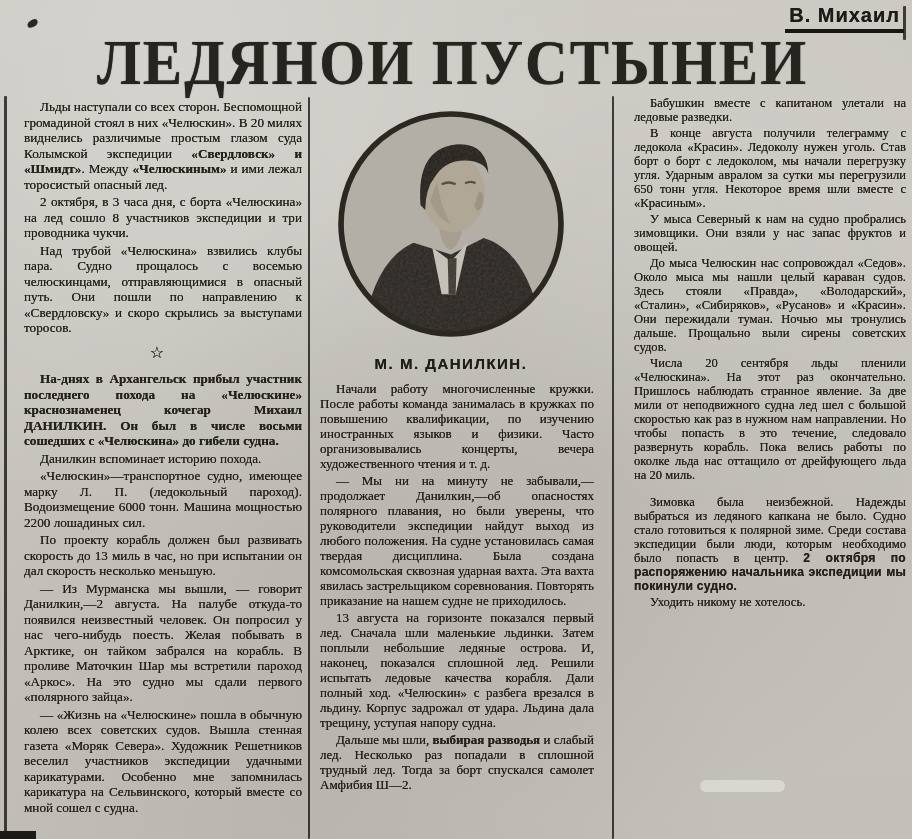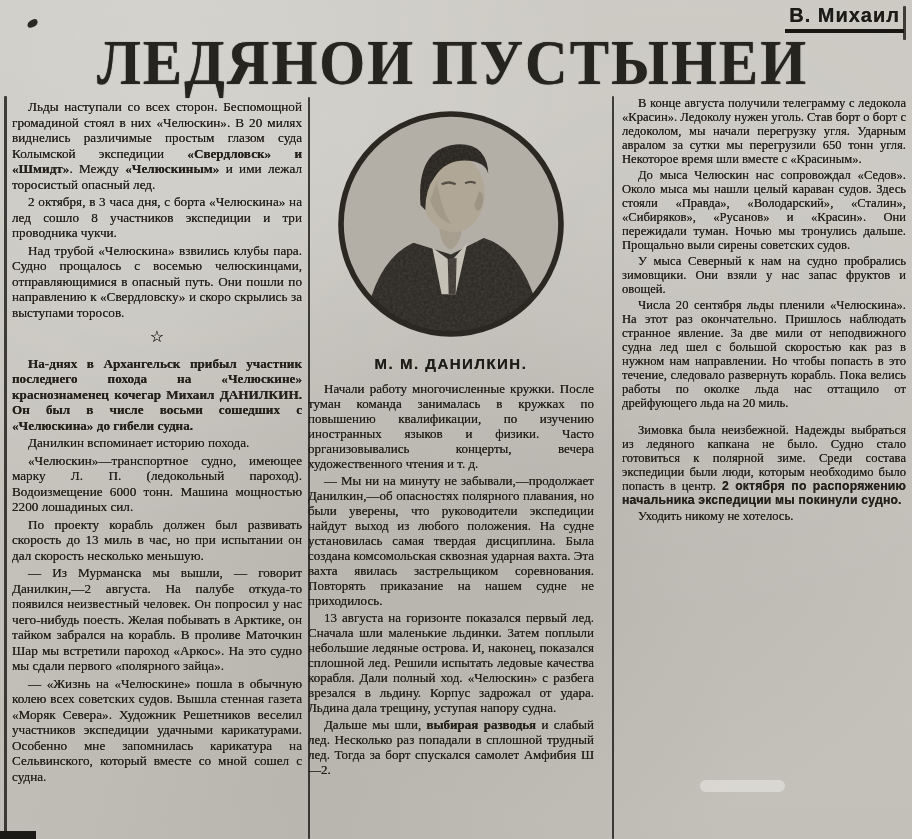--- a/index.html
+++ b/index.html
@@ -23,21 +23,21 @@
     text-shadow:0 0 .6px rgba(25,24,20,.8);
   }
   .headline{
     position:absolute; top:26px; left:95px; width:715px;
     text-align:center; font-size:59px; font-weight:600;
     letter-spacing:2px; color:#26241f; white-space:nowrap;
     transform:scaleY(1.08); transform-origin:top;
     text-shadow:0 0 1px rgba(35,33,28,.75);
   }
   .col{position:absolute; overflow:hidden;}
-  .col p{margin:0 0 2px 0; text-indent:16px; text-align:justify;
+  .col p{margin:0 0 2px 12px; text-indent:16px; text-align:justify;
          text-shadow:0 0 .5px rgba(30,28,24,.85);}
   #col-left  {left:12px;  top:99px; width:290px; height:733px;
               font-size:13.2px; line-height:15.5px;}
   #col-mid   {left:308px; top:97px; width:286px; height:742px;
               font-size:13px;   line-height:15px;}
   #col-right {left:622px; top:96px; width:284px; height:743px;
               font-size:12.6px; line-height:14px;}
   .col p.bold{font-weight:bold;}
   .col p.star{text-align:center; text-indent:0; font-size:16px;
               margin:9px 0 11px 0; letter-spacing:0;}
@@ -126,31 +126,32 @@
 
           <path d="M46,33 q3,-1.5 6,0" stroke="#4c463c" stroke-width="1" fill="none"></path>
           <path d="M56,32.6 q2.5,-1.2 4.5,0" stroke="#4c463c" stroke-width="1" fill="none"></path>
           <rect x="0" y="0" width="100" height="100" fill="transparent" filter="url(#grain)"></rect>
         </g>
         <circle cx="50" cy="50" r="47" fill="none" stroke="#2b2822" stroke-width="2.4"></circle>
       </svg>
       <figcaption>М. М. ДАНИЛКИН.</figcaption>
     </figure>
     <div>
-        <p>Начали работу многочисленные кружки. После туман команда занималась в кружках по повышению квалификации, по изучению иностранных языков и физики. Часто организовывались концерты, вечера художественного чтения и т. д.</p>
+        <p>Начали работу многочисленные кружки. После работы команда занималась в кружках по повышению квалификации, по изучению иностранных языков и физики. Часто организовывались концерты, вечера художественного чтения и т. д.</p>
         <p>— Мы ни на минуту не забывали,—продолжает Данилкин,—об опасностях полярного плавания, но были уверены, что руководители экспедиции найдут выход из любого положения. На судне установилась самая твердая дисциплина. Была создана комсомольская сквозная ударная вахта. Эта вахта явилась застрельщиком соревнования. Повторять приказание на нашем судне не приходилось.</p>
         <p>13 августа на горизонте показался первый лед. Сначала шли маленькие льдинки. Затем поплыли небольшие ледяные острова. И, наконец, показался сплошной лед. Решили испытать ледовые качества корабля. Дали полный ход. «Челюскин» с разбега врезался в льдину. Корпус задрожал от удара. Льдина дала трещину, уступая напору судна.</p>
         <p><span>Дальше мы шли, </span><span class="rb">выбирая разводья</span><span> и слабый лед. Несколько раз попадали в сплошной трудный лед. Тогда за борт спускался самолет Амфибия Ш—2.</span></p>
       </div>
   </div>
 
   <div class="col" id="col-right">
+      <p>Бабушкин вместе с капитаном улетали на ледовые разведки.</p>
       <p>В конце августа получили телеграмму с ледокола «Красин». Ледоколу нужен уголь. Став борт о борт с ледоколом, мы начали перегрузку угля. Ударным авралом за сутки мы перегрузили 650 тонн угля. Некоторое время шли вместе с «Красиным».</p>
+      <p>У мыса Северный к нам на судно пробрались зимовщики. Они взяли у нас запас фруктов и овощей.</p>
       <p>До мыса Челюскин нас сопровождал «Седов». Около мыса мы нашли целый караван судов. Здесь стояли «Правда», «Володарский», «Сталин», «Сибиряков», «Русанов» и «Красин». Они пережидали туман. Ночью мы тронулись дальше. Прощально выли сирены советских судов.</p>
-      <p>У мыса Северный к нам на судно пробрались зимовщики. Они взяли у нас запас фруктов и овощей.</p>
       <p>Числа 20 сентября льды пленили «Челюскина». На этот раз окончательно. Пришлось наблюдать странное явление. За две мили от неподвижного судна лед шел с большой скоростью как раз в нужном нам направлении. Но чтобы попасть в это течение, следовало развернуть корабль. Пока велись работы по околке льда нас оттащило от дрейфующего льда на 20 миль.</p>
       <p class="gap"><span>Зимовка была неизбежной. Надежды выбраться из ледяного капкана не было. Судно стало готовиться к полярной зиме. Среди состава экспедиции были люди, которым необходимо было попасть в центр. </span><span class="rs">2 октября по распоряжению начальника экспедиции мы покинули судно.</span></p>
       <p>Уходить никому не хотелось.</p>
     </div>
 
   <div class="smudge"></div>
   <div class="corner-bar"></div>
 </div>
 
 </body></html>

